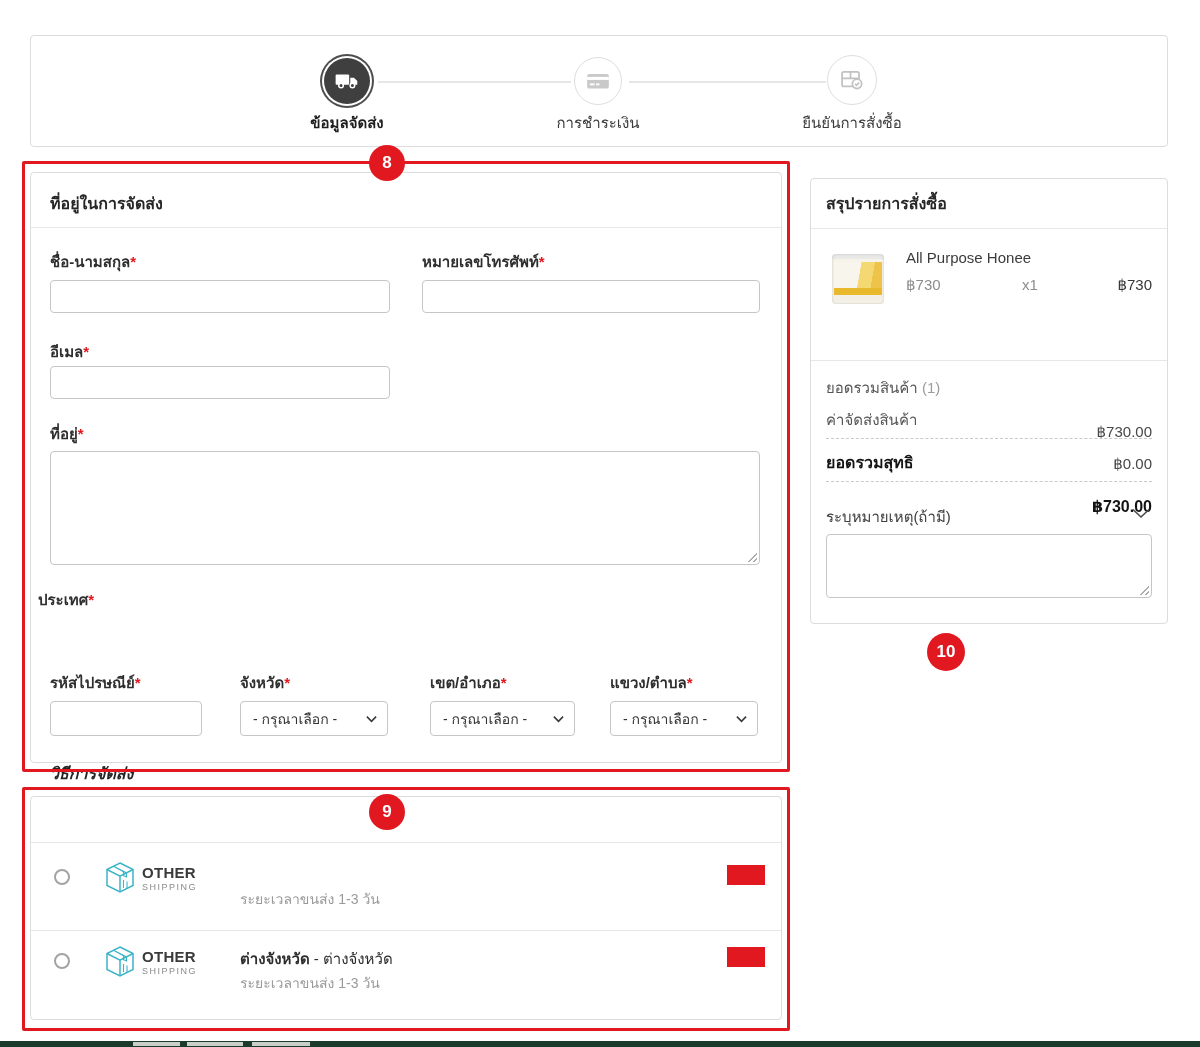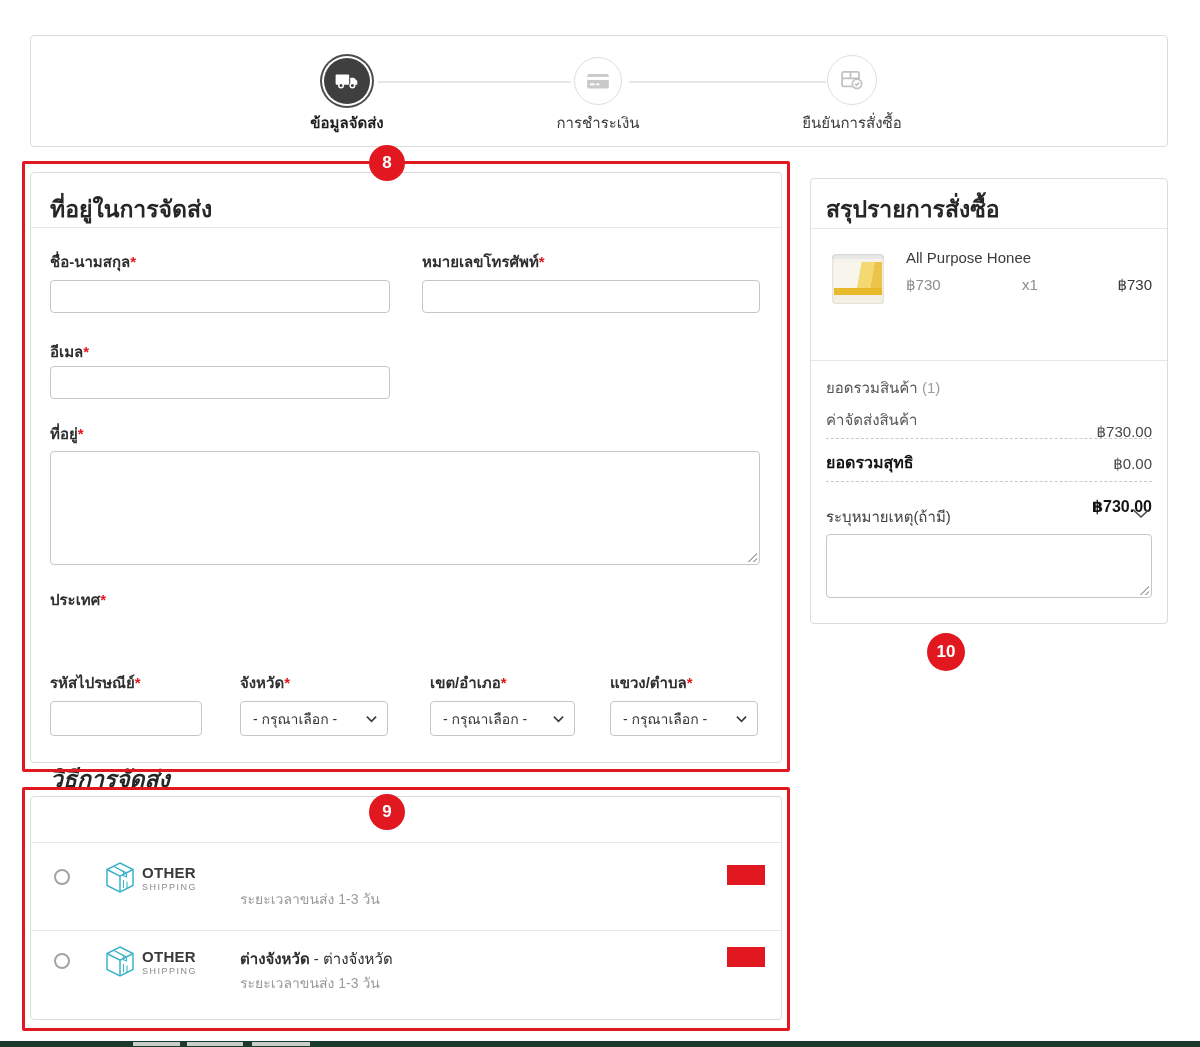--- a/index.html
+++ b/index.html
@@ -21,21 +21,21 @@
   .ta-wrap { position:absolute; }
   .ta { width:100%; height:100%; border:1px solid #c6c6c6; border-radius:4px; resize:none;
         background:#fff; outline:none; font-size:14px; padding:6px 10px; color:#333;
         font-family:"Liberation Sans","DejaVu Sans",sans-serif; }
   .resize-handle { position:absolute; right:3px; bottom:3px; width:10px; height:10px;
         background:repeating-linear-gradient(-45deg, transparent 0 2px, #adadad 2px 3.4px);
         clip-path:polygon(100% 0, 100% 100%, 0 100%); pointer-events:none; }
   .selectbox { position:absolute; border:1px solid #c6c6c6; border-radius:4px; background:#fff;
                display:flex; align-items:center; justify-content:space-between;
                padding:0 10px 0 12px; font-size:14px; color:#333; cursor:default; }
-  .section-title { position:absolute; font-size:23px; font-weight:bold; color:#262626; white-space:nowrap; }
+  .section-title { position:absolute; font-size:16px; font-weight:bold; color:#262626; white-space:nowrap; }
   .step-circle { position:absolute; border-radius:50%; display:flex; align-items:center; justify-content:center; background:#fff; }
   .step-label { position:absolute; text-align:center; font-size:15px; color:#3c3c3c; white-space:nowrap; }
   .connector { position:absolute; height:2px; background:#e6e6e6; }
   .radio { position:absolute; width:16px; height:16px; border:2px solid #a3a3a3; border-radius:50%; background:#fff; }
   .carrier-name { font-size:15px; font-weight:bold; color:#3a3a3a; letter-spacing:0.3px; line-height:1; }
   .carrier-sub { font-size:9px; color:#8a8a8a; letter-spacing:1.5px; line-height:1; margin-top:3px; }
   .method-title { position:absolute; font-size:15px; color:#2d2d2d; white-space:nowrap; }
   .method-title b { font-weight:bold; }
   .method-sub { position:absolute; font-size:14px; color:#9a9a9a; white-space:nowrap; }
   .red-block { position:absolute; width:38px; height:20px; background:#e11820; }
@@ -106,21 +106,21 @@
 
   <div class="lbl" style="left:50px; top:340px;text-align:center;"><span>อีเมล</span><span class="req">*</span></div>
   <input class="txt-input" style="left: 50px; top: 366px; width: 340px; height: 33px;">
 
   <div class="lbl" style="left:50px; top:422px;"><span>ที่อยู่</span><span class="req">*</span></div>
   <div class="ta-wrap" style="left:50px; top:451px; width:710px; height:114px;">
     <textarea class="ta" style=""></textarea>
     <div class="resize-handle"></div>
   </div>
 
-  <div class="lbl" style="left:50px; top:588px;"><span>ประเทศ</span><span class="req">*</span></div>
+  <div class="lbl" style="left:38px; top:588px;"><span>ประเทศ</span><span class="req">*</span></div>
 
   <div class="lbl" style="left:50px; top:671px;"><span>รหัสไปรษณีย์</span><span class="req">*</span></div>
   <input class="txt-input" style="left: 50px; top: 701px; width: 152px; height: 35px;">
 
   <div class="lbl" style="left:240px; top:671px;"><span>จังหวัด</span><span class="req">*</span></div>
   <div class="selectbox" style="left:240px; top:701px; width:148px; height:35px;">
     <span>- กรุณาเลือก -</span>
     <span style="display:flex;">
         <svg width="11" height="8" viewBox="0 0 12 8" fill="none" stroke="#3a3a3a" stroke-width="1.8">
           <polyline points="1,1.5 6,6.5 11,1.5"></polyline>

